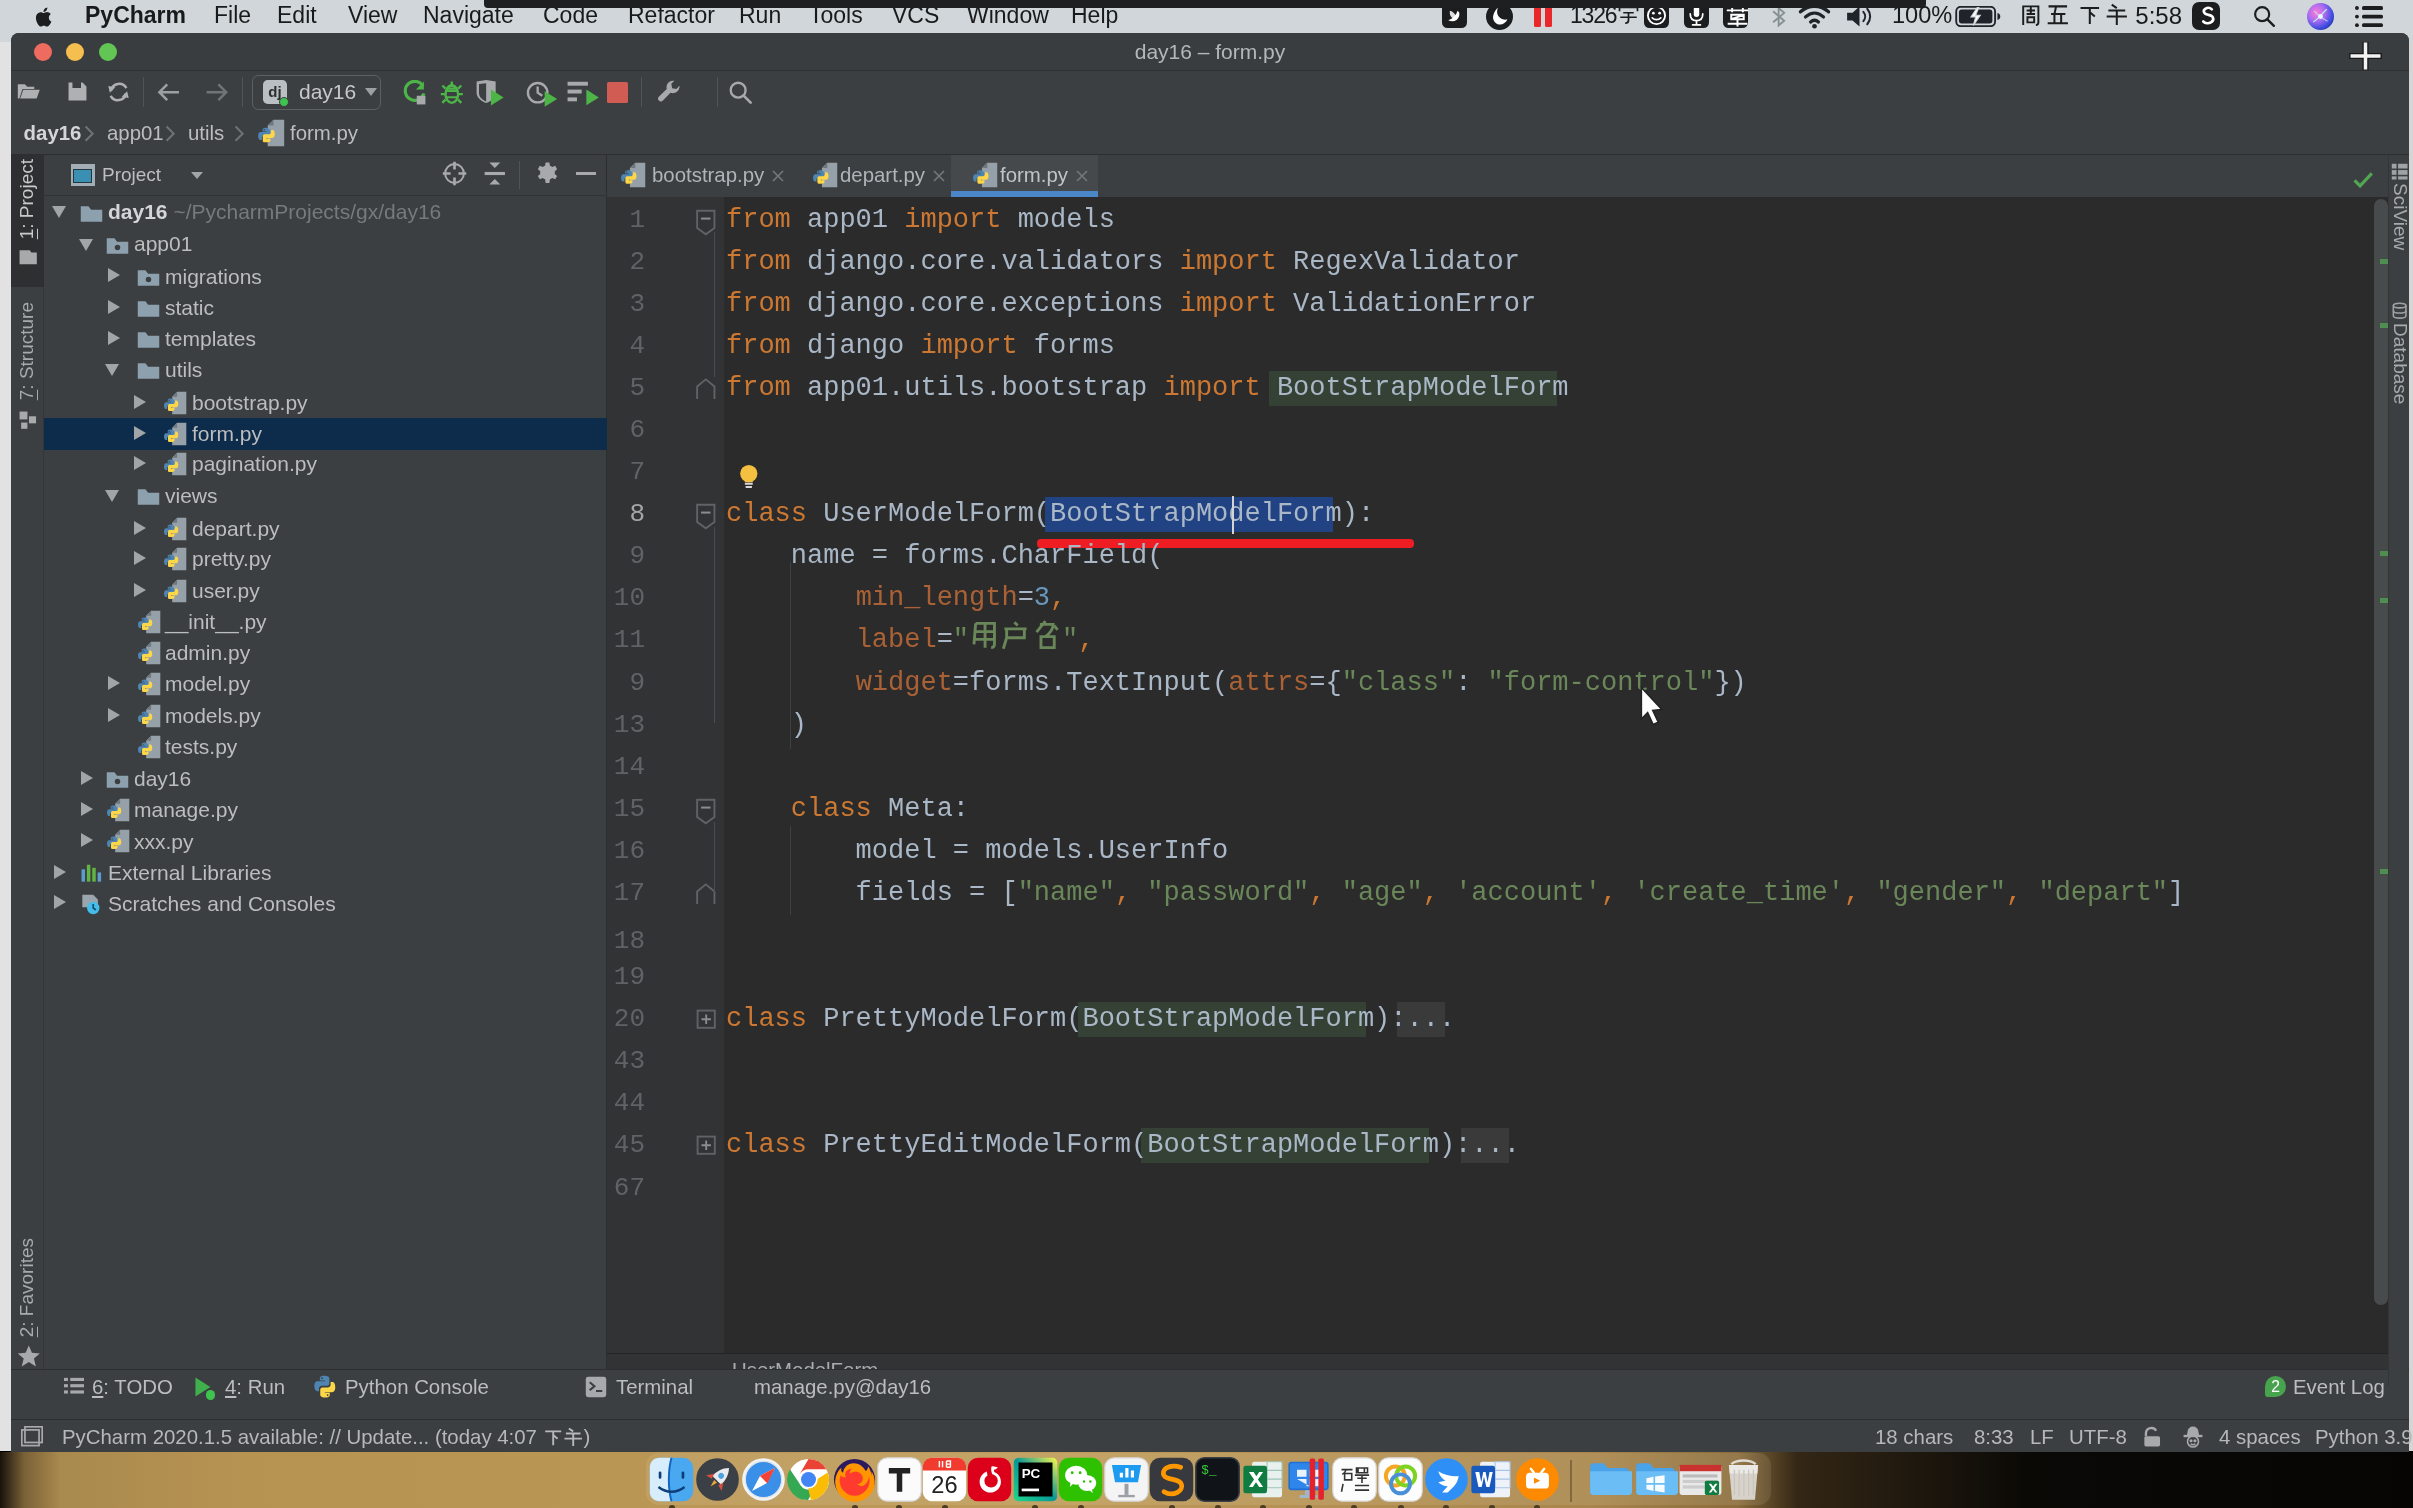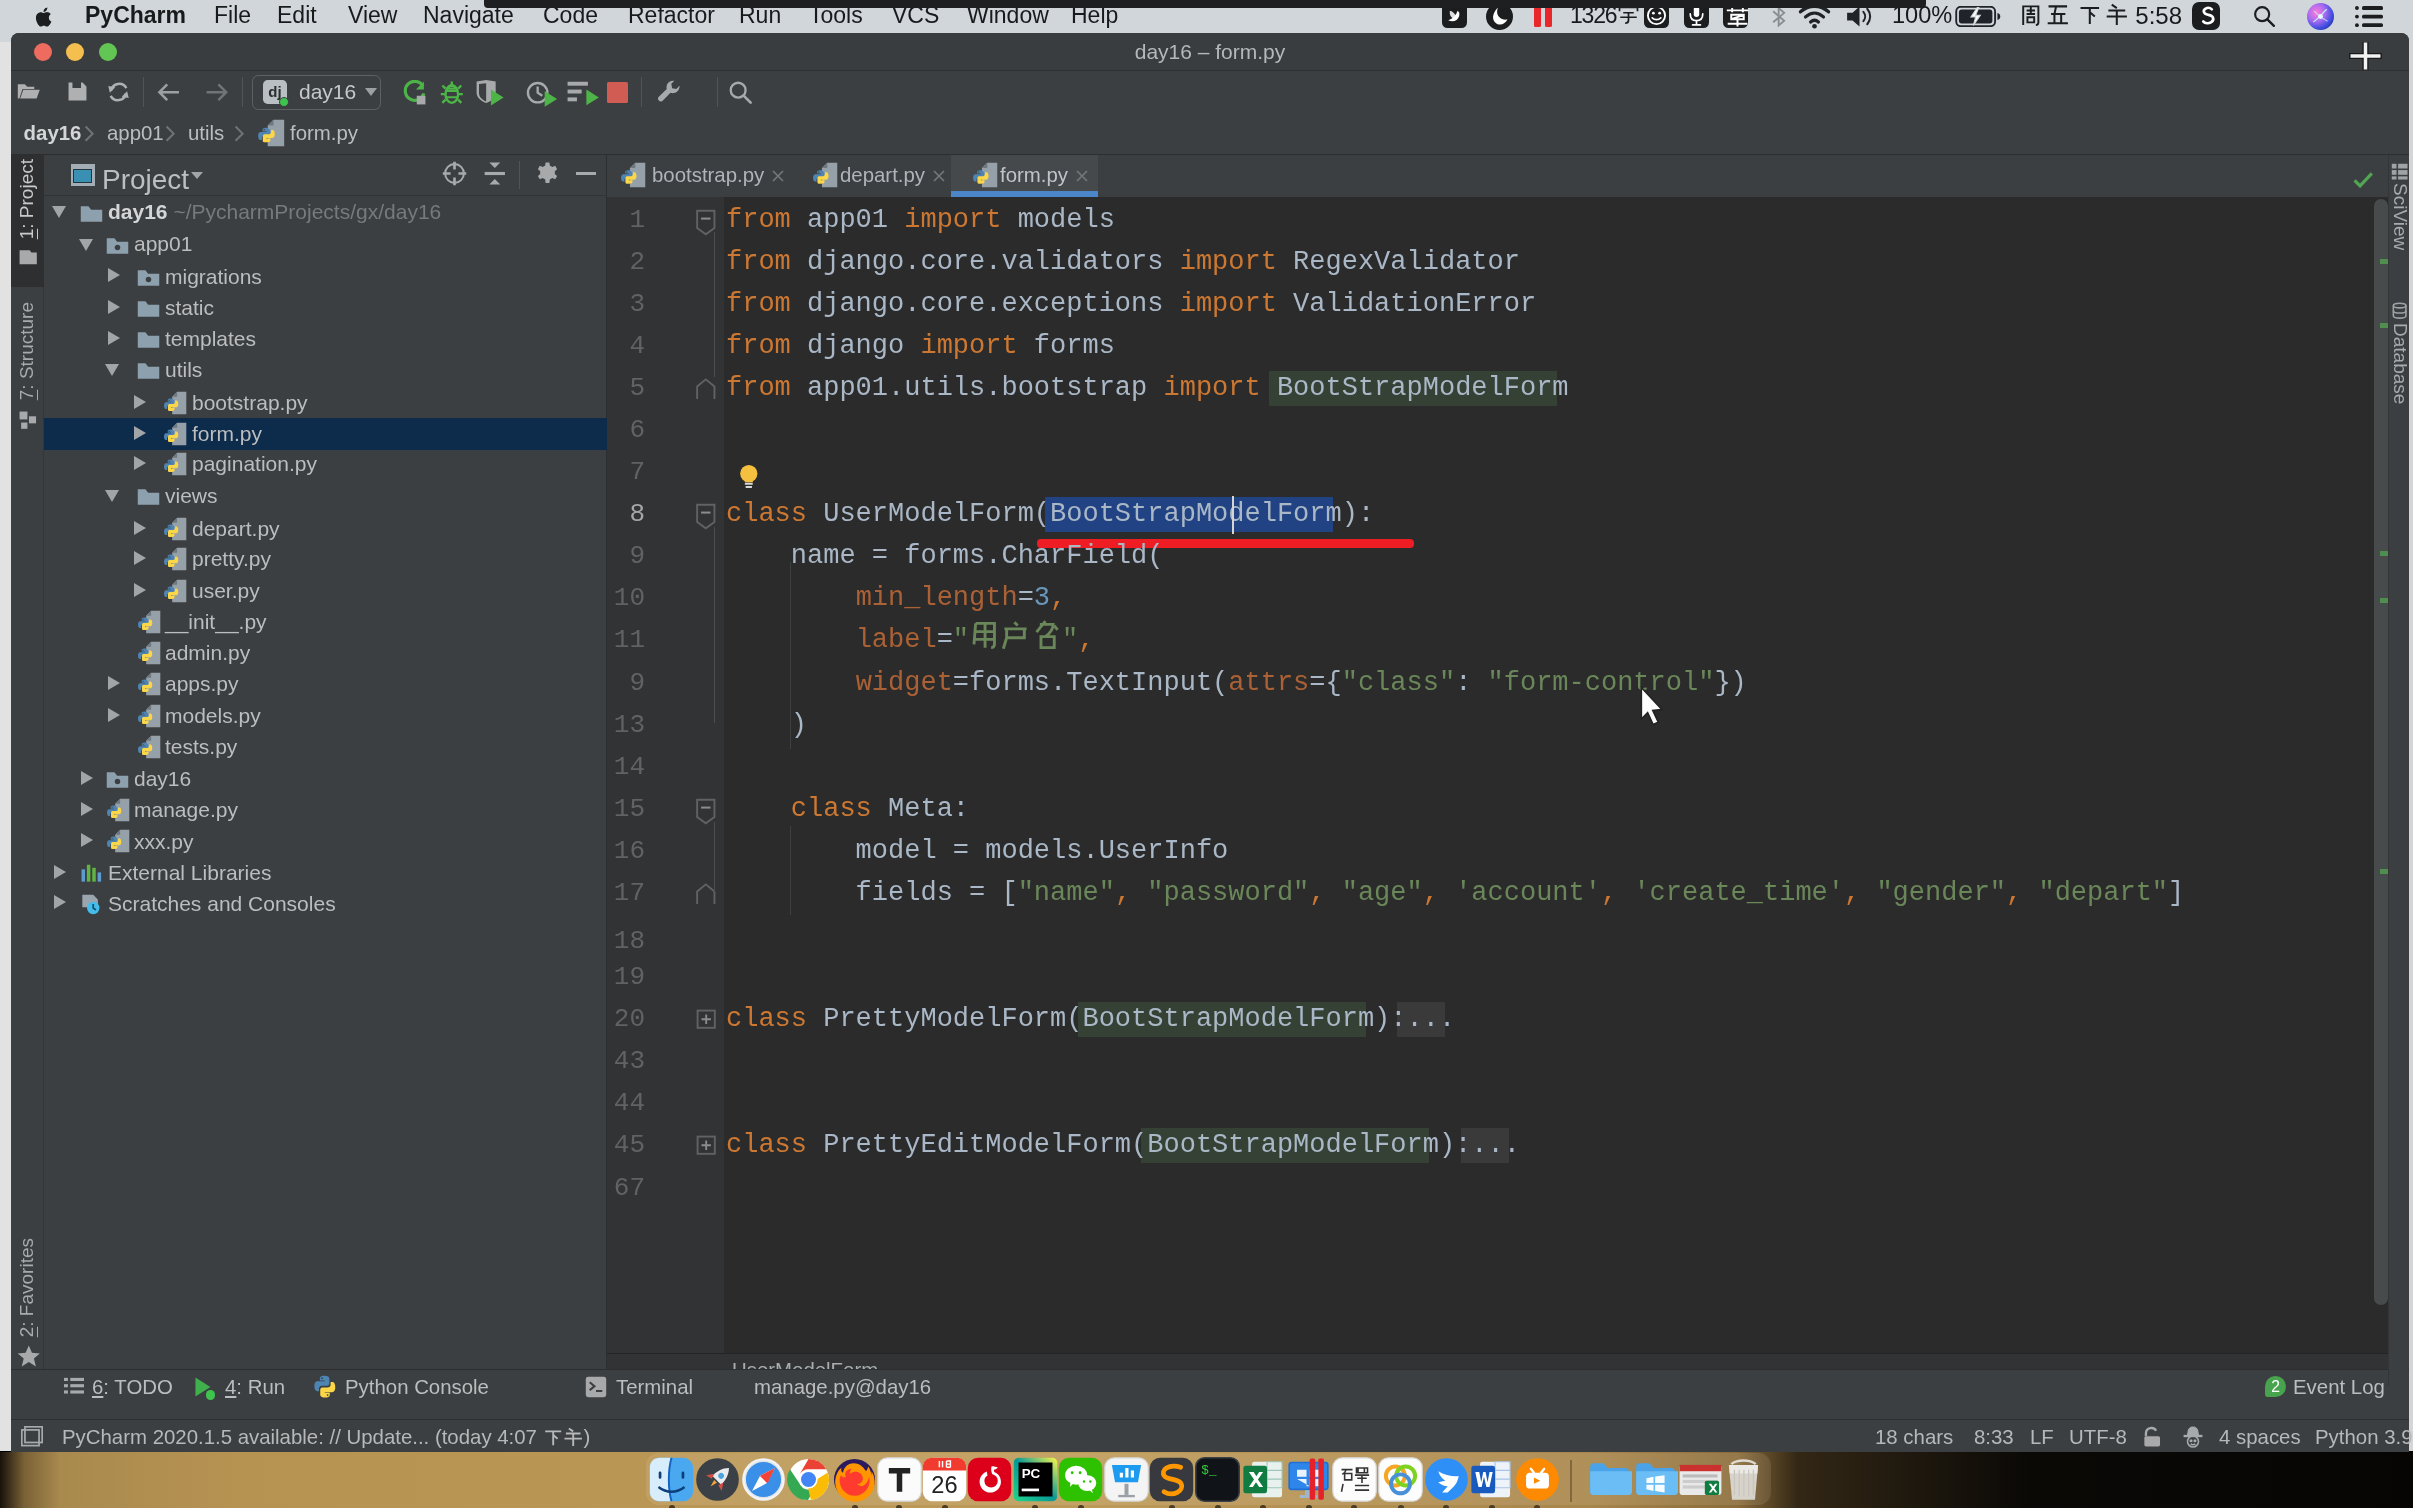--- a/index.html
+++ b/index.html
@@ -19,21 +19,21 @@
 #titlebar{position:absolute;left:0;top:0;width:2398px;height:38px;background:#3a3d3f;border-radius:7.9px 7.9px 0 0;border-bottom:0.8px solid #2e3032;}
 .tl{position:absolute;top:10.2px;width:18px;height:18px;border-radius:50%;}
 #title{position:absolute;left:0;top:7px;width:2398px;text-align:center;color:#b4b8bb;font-size:21px;}
 #toolbar{position:absolute;left:0;top:38px;width:2398px;height:42px;background:#3c3f41;}
 #navbar{position:absolute;left:0;top:80px;width:2398px;height:42px;background:#3c3f41;border-bottom:0.8px solid #2c2e30;color:#bbbdbf;font-size:20.4px;}
 
 #stripeL{position:absolute;left:0;top:122px;width:33px;height:1231px;background:#3c3f41;border-right:0.8px solid #333537;}
 .vlabel{color:#a7abad;font-size:19px;white-space:nowrap;writing-mode:vertical-rl;transform:rotate(180deg);}
 
 #ppanel{position:absolute;left:33px;top:122px;width:563px;height:1231px;background:#3c3f41;border-right:0.8px solid #2c2e30;}
-#phead{position:absolute;left:0;top:0;width:669px;height:41px;border-bottom:0.8px solid #313436;color:#bcbec0;font-size:28px;}
+#phead{position:absolute;left:0;top:0;width:669px;height:41px;border-bottom:0.8px solid #313436;color:#bcbec0;font-size:19px;}
 .tree{position:absolute;left:0;top:42px;width:563px;height:1189px;font-size:21px;color:#bbbdbf;}
 .arr{position:absolute;width:0;height:0;}
 .arrR{border-left:12.6px solid #a2a5a7;border-top:7.9px solid transparent;border-bottom:7.9px solid transparent;}
 .arrD{border-top:12.6px solid #a2a5a7;border-left:7.9px solid transparent;border-right:7.9px solid transparent;}
 
 #edtabs{position:absolute;left:596px;top:122px;width:1781px;height:42px;background:#3c3f41;}
 #editor{position:absolute;left:596px;top:164px;width:1781px;height:1156px;background:#2b2b2b;overflow:hidden;}
 #gutter{position:absolute;left:0;top:0;width:117px;height:1156px;background:#313335;}
 .lnum{position:absolute;left:0;width:38px;text-align:right;color:#606366;font-family:"Liberation Mono",monospace;font-size:26px;line-height:42px;height:42px;}
 .cl{position:absolute;left:119px;height:42px;line-height:42px;font-family:"Liberation Mono",monospace;font-size:27px;color:#a9b7c6;white-space:pre;}
@@ -439,21 +439,21 @@
         </svg>
 <div class="abs" style="left:121px;top:409px;height:31px;line-height:31px;">__init__.py</div>
 <svg class="abs" style="left:93px;top:444px;" width="24" height="24" viewBox="0 0 34 34">
           <use href="#pyfile"></use>
         </svg>
 <div class="abs" style="left:121px;top:440px;height:31px;line-height:31px;">admin.py</div>
 <div class="arr arrR abs" style="left:64px;top:479px;"></div>
 <svg class="abs" style="left:93px;top:475px;" width="24" height="24" viewBox="0 0 34 34">
           <use href="#pyfile"></use>
         </svg>
-<div class="abs" style="left:121px;top:471px;height:31px;line-height:31px;">apps.py</div>
+<div class="abs" style="left:121px;top:471px;height:31px;line-height:31px;">model.py</div>
 <div class="arr arrR abs" style="left:64px;top:511px;"></div>
 <svg class="abs" style="left:93px;top:507px;" width="24" height="24" viewBox="0 0 34 34">
           <use href="#pyfile"></use>
         </svg>
 <div class="abs" style="left:121px;top:503px;height:31px;line-height:31px;">models.py</div>
 <svg class="abs" style="left:93px;top:538px;" width="24" height="24" viewBox="0 0 34 34">
           <use href="#pyfile"></use>
         </svg>
 <div class="abs" style="left:121px;top:534px;height:31px;line-height:31px;">tests.py</div>
 <div class="arr arrR abs" style="left:37px;top:574px;"></div>

